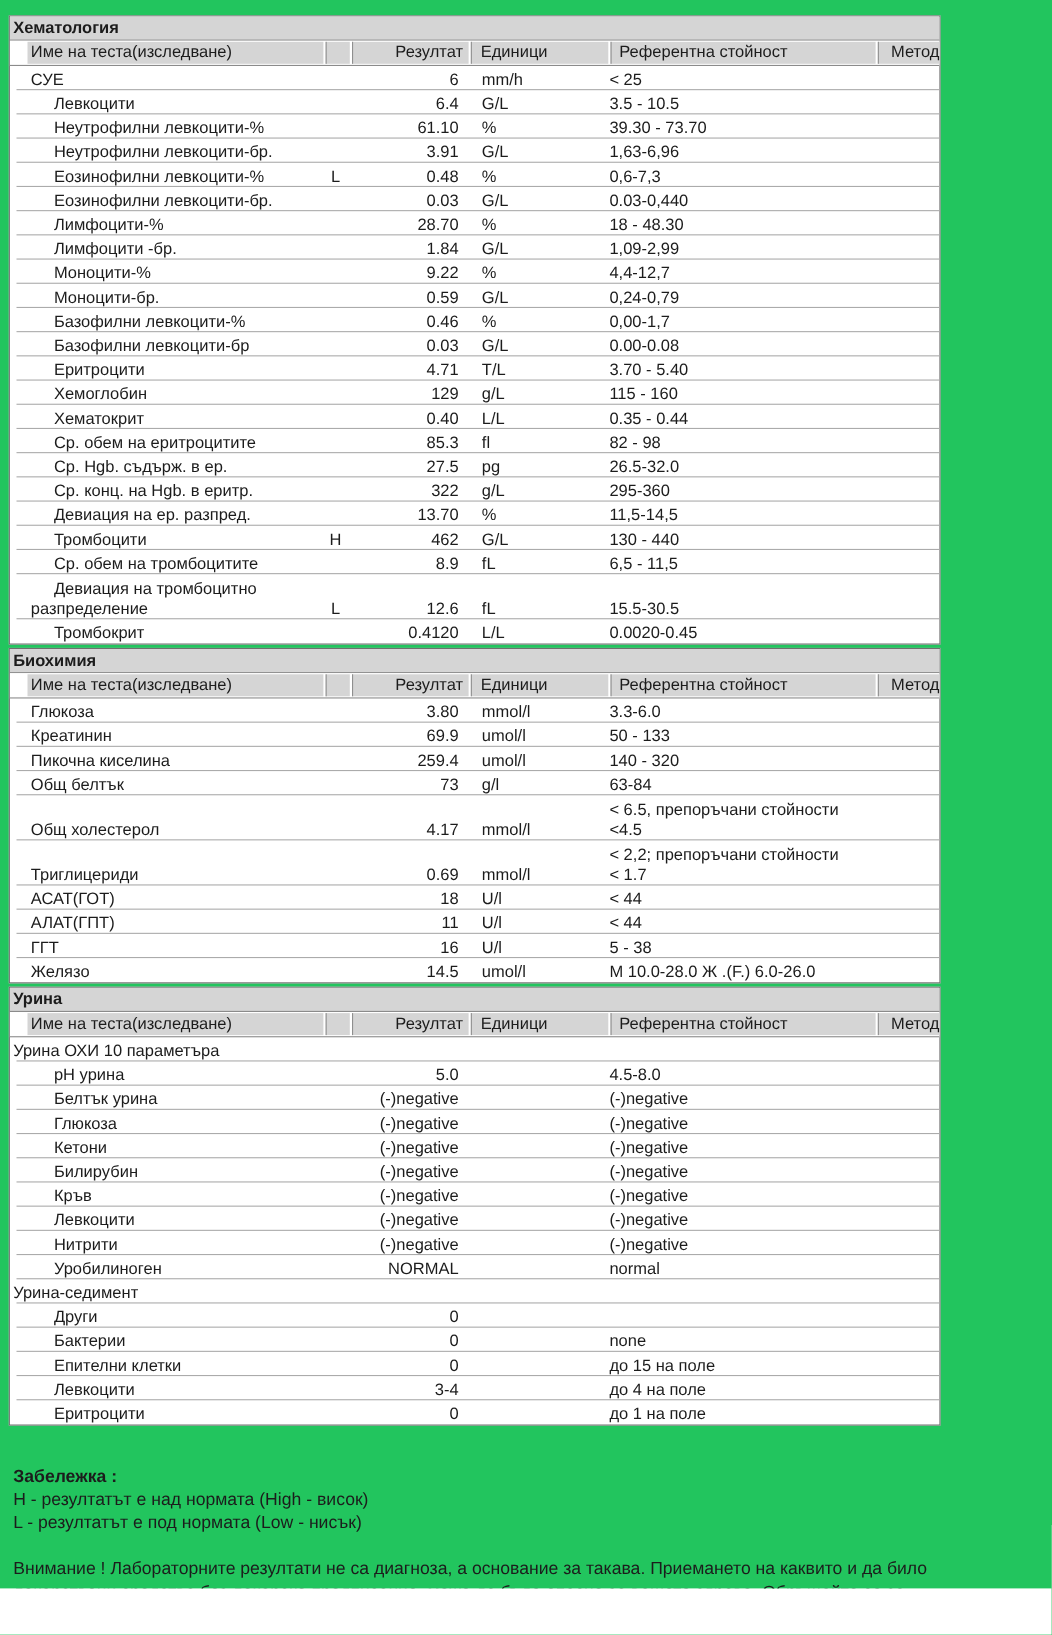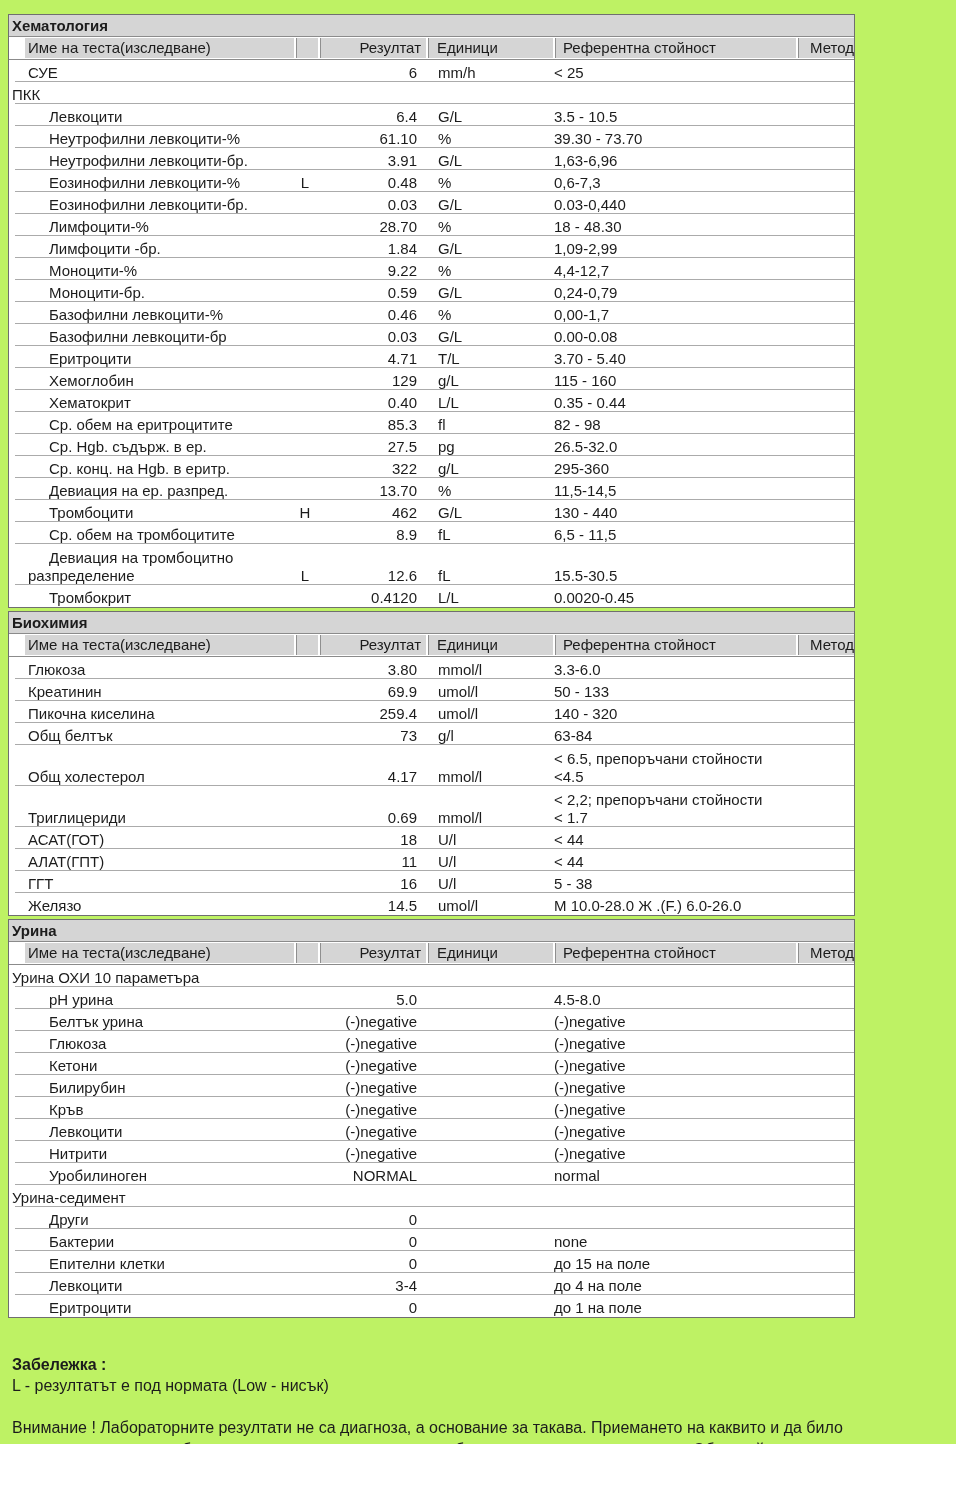--- a/index.html
+++ b/index.html
@@ -1,17 +1,17 @@
 <!DOCTYPE html>
 <html><head>
 <meta charset="utf-8">
 <style>
   html,body{margin:0;padding:0;}
   body{font-family:"Liberation Sans","DejaVu Sans",sans-serif;background:#ffffff;color:#1c1c1c;}
-  .page{position:relative;width:956px;height:1444px;overflow:hidden;background:#bef264;}
+  .page{position:relative;width:956px;height:1444px;overflow:hidden;background:#22c55e;}
   .content{padding:14px 0 0 8px;}
 
   .section{width:845px;border:1px solid #6f6f6f;margin-bottom:3px;background:#fff;}
   .sec-title{background:#d5d5d5;font-weight:700;font-size:15px;height:20px;line-height:20px;
              padding:1px 0 0 3px;border-bottom:1px solid #8b8b8b;}
   .col-header{display:flex;background:#fff;border-bottom:1px solid #8b8b8b;padding-top:1px;height:21px;}
   .hc{background:#d5d5d5;font-size:15px;line-height:20px;height:20px;box-sizing:border-box;}
   .hc + .hc{border-left:1px solid #8f8f8f;margin-left:2px;}
 
   .c-name{width:269px;padding-left:3px;margin-left:16px;}
@@ -53,23 +53,20 @@
             <div class="hc c-method">Метод</div>
           </div>
           <div class="row">
             <div class="cell c-name">СУЕ</div>
             <div class="cell c-flag"></div>
             <div class="cell c-result">6</div>
             <div class="cell c-units">mm/h</div>
             <div class="cell c-ref">&lt; 25</div>
             <div class="cell c-method"></div>
           </div>
-          <div class="row">
-            <div class="cell sub-name">ПКК</div>
-          </div>
           <div class="row indent">
             <div class="cell c-name">Левкоцити</div>
             <div class="cell c-flag"></div>
             <div class="cell c-result">6.4</div>
             <div class="cell c-units">G/L</div>
             <div class="cell c-ref">3.5 - 10.5</div>
             <div class="cell c-method"></div>
           </div>
           <div class="row indent">
             <div class="cell c-name">Неутрофилни левкоцити-%</div>
@@ -459,18 +456,19 @@
             <div class="cell c-result">0</div>
             <div class="cell c-units"></div>
             <div class="cell c-ref">до 1 на поле</div>
             <div class="cell c-method"></div>
           </div>
         </div>
       </div>
 
     <div class="notes">
       <div class="notes-title">Забележка :</div>
+      <div>H - резултатът е над нормата (High - висок)</div>
       <div>L - резултатът е под нормата (Low - нисък)</div>
     </div>
 
     <div class="warning"><span class="b">Внимание !</span><span> Лабораторните резултати не са диагноза, а основание за такава. Приемането на каквито и да било лекарствени средства без лекарско предписание, може да бъде опасно за вашето здраве. Обръщайте се за тълкуване на резултатите само към квалифициран лекар.</span></div>
   </div>
 </div>
 
 </body></html>

